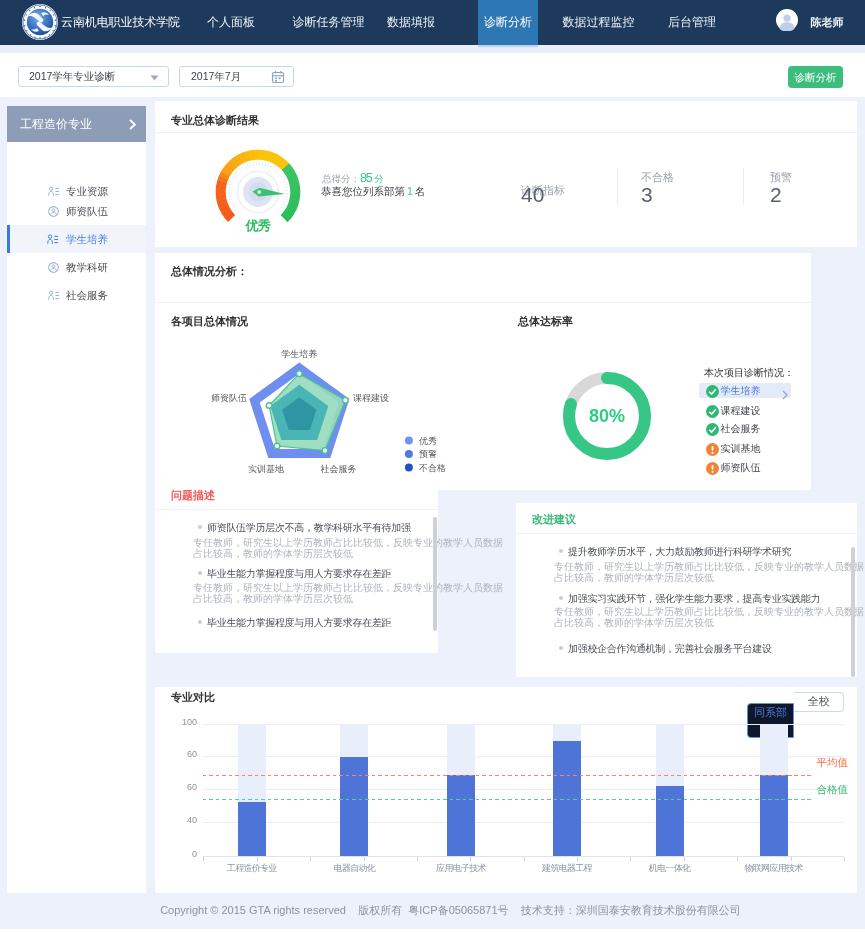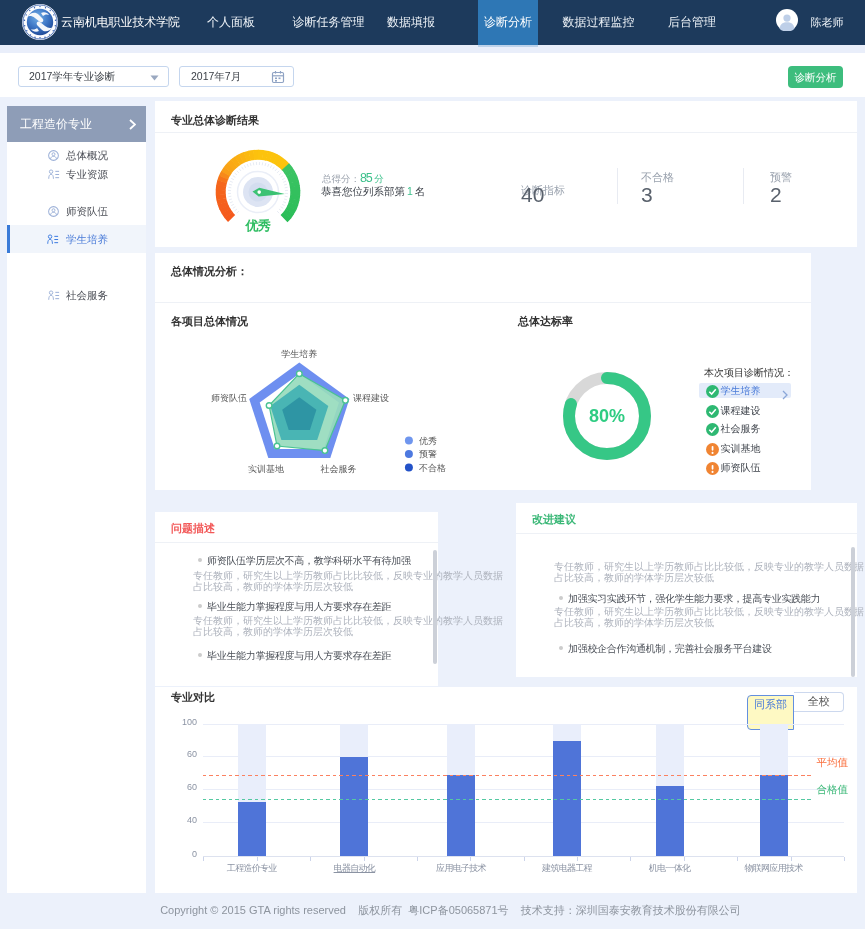--- a/index.html
+++ b/index.html
@@ -88,21 +88,21 @@
 <div class="nav" style="left:204px;width:54px;">个人面板</div>
 <div class="nav" style="left:288px;width:81px;">诊断任务管理</div>
 <div class="nav" style="left:384px;width:54px;">数据填报</div>
 <div class="nav" style="left:558px;width:81px;">数据过程监控</div>
 <div class="nav" style="left:665px;width:54px;">后台管理</div>
 <div class="abs" style="left:776px;top:9px;"><svg width="22" height="22" viewBox="0 0 28 28">
       <circle cx="14" cy="14" r="14" fill="#fff"></circle>
       <circle cx="14" cy="11.5" r="4.6" fill="#becfe8"></circle>
       <path d="M4.5 25 C5.5 19 9 17 14 17 C19 17 22.5 19 23.5 25 A14 14 0 0 1 4.5 25 Z" fill="#becfe8"></path>
     </svg></div>
-<div class="nav" style="left:808px;width:38px;font-size:11px;">陈老师</div>
+<div class="nav" style="left:808px;width:38px;font-size:11px;font-weight:bold;">陈老师</div>
 <div id="strip"></div>
 <div class="abs" style="left:478px;top:45px;width:60px;height:2px;background:#bdd2ea;"></div>
 
 <div id="filterband"></div>
 <div class="dd" style="left:18px;width:151px;padding-left:10px;">2017学年专业诊断<svg style="position:absolute;right:9px;top:8px;" width="9" height="6" viewBox="0 0 9 6">
       <polygon points="0.5,0.5 8.5,0.5 4.5,5.5" fill="#9aa8c0"></polygon>
     </svg></div>
 <div class="dd" style="left:179px;width:115px;padding-left:11px;">2017年7月<svg style="position:absolute;right:8px;top:3px;" width="14" height="14" viewBox="0 0 14 14">
       <rect x="1.5" y="2.5" width="11" height="10" rx="1.2" fill="none" stroke="#8fa3c4" stroke-width="1.2"></rect>
       <line x1="1.5" y1="5.8" x2="12.5" y2="5.8" stroke="#8fa3c4" stroke-width="1.2"></line>
@@ -111,29 +111,21 @@
       <rect x="4" y="7.5" width="2" height="1.6" fill="#8fa3c4"></rect>
       <rect x="7.5" y="7.5" width="2" height="1.6" fill="#8fa3c4"></rect>
       <rect x="4" y="10" width="2" height="1.6" fill="#8fa3c4"></rect>
     </svg></div>
 <div id="btn-green">诊断分析</div>
 
 <div id="sidebar">
 <div id="sb-head"><span style="margin-left:13px;">工程造价专业</span><svg style="position:absolute;right:10px;top:13px;" width="7" height="11" viewBox="0 0 7 11">
         <path d="M1 1 L6 5.5 L1 10" fill="none" stroke="#fff" stroke-width="1.8"></path>
       </svg></div>
-<div class="mi" style="top:35px;">
-      <svg width="11" height="11" viewBox="0 0 14 14">
-        <circle cx="7" cy="7" r="6.2" fill="none" stroke="#9db1d8" stroke-width="1.3"></circle>
-        <circle cx="7" cy="5.4" r="1.9" fill="none" stroke="#9db1d8" stroke-width="1.2"></circle>
-        <path d="M3.2 11.3 C3.7 8.9 5.2 8.1 7 8.1 C8.8 8.1 10.3 8.9 10.8 11.3" fill="none" stroke="#9db1d8" stroke-width="1.2"></path>
-      </svg>
-      <span class="txt">总体概况</span>
-    </div>
-<div class="mi" style="top:54px;">
+<div class="mi" style="top:71px;">
       <svg width="12" height="11" viewBox="0 0 15 14">
         <circle cx="3.8" cy="3.4" r="2.2" fill="none" stroke="#9db1d8" stroke-width="1.2"></circle>
         <path d="M0.8 12.5 C0.8 8.5 2 6.8 3.8 6.8 C5.6 6.8 6.8 8.5 6.8 12.5" fill="none" stroke="#9db1d8" stroke-width="1.2"></path>
         <line x1="9.2" y1="3" x2="14" y2="3" stroke="#9db1d8" stroke-width="1.3"></line>
         <line x1="9.2" y1="7" x2="14" y2="7" stroke="#9db1d8" stroke-width="1.3"></line>
         <line x1="9.2" y1="11" x2="14" y2="11" stroke="#9db1d8" stroke-width="1.3"></line>
       </svg>
       <span class="txt">专业资源</span>
     </div>
 <div class="mi" style="top:91px;">
@@ -146,20 +138,28 @@
     </div>
 <div class="mi active" style="top:119px;">
       <svg width="12" height="11" viewBox="0 0 15 14">
         <circle cx="3.8" cy="3.4" r="2.2" fill="none" stroke="#3f7ce0" stroke-width="1.2"></circle>
         <path d="M0.8 12.5 C0.8 8.5 2 6.8 3.8 6.8 C5.6 6.8 6.8 8.5 6.8 12.5" fill="none" stroke="#3f7ce0" stroke-width="1.2"></path>
         <line x1="9.2" y1="3" x2="14" y2="3" stroke="#3f7ce0" stroke-width="1.3"></line>
         <line x1="9.2" y1="7" x2="14" y2="7" stroke="#3f7ce0" stroke-width="1.3"></line>
         <line x1="9.2" y1="11" x2="14" y2="11" stroke="#3f7ce0" stroke-width="1.3"></line>
       </svg>
       <span class="txt">学生培养</span>
+    </div>
+<div class="mi" style="top:147px;">
+      <svg width="11" height="11" viewBox="0 0 14 14">
+        <circle cx="7" cy="7" r="6.2" fill="none" stroke="#9db1d8" stroke-width="1.3"></circle>
+        <circle cx="7" cy="5.4" r="1.9" fill="none" stroke="#9db1d8" stroke-width="1.2"></circle>
+        <path d="M3.2 11.3 C3.7 8.9 5.2 8.1 7 8.1 C8.8 8.1 10.3 8.9 10.8 11.3" fill="none" stroke="#9db1d8" stroke-width="1.2"></path>
+      </svg>
+      <span class="txt">教学科研</span>
     </div>
 <div class="mi" style="top:175px;">
       <svg width="12" height="11" viewBox="0 0 15 14">
         <circle cx="3.8" cy="3.4" r="2.2" fill="none" stroke="#9db1d8" stroke-width="1.2"></circle>
         <path d="M0.8 12.5 C0.8 8.5 2 6.8 3.8 6.8 C5.6 6.8 6.8 8.5 6.8 12.5" fill="none" stroke="#9db1d8" stroke-width="1.2"></path>
         <line x1="9.2" y1="3" x2="14" y2="3" stroke="#9db1d8" stroke-width="1.3"></line>
         <line x1="9.2" y1="7" x2="14" y2="7" stroke="#9db1d8" stroke-width="1.3"></line>
         <line x1="9.2" y1="11" x2="14" y2="11" stroke="#9db1d8" stroke-width="1.3"></line>
       </svg>
       <span class="txt">社会服务</span>
@@ -346,44 +346,45 @@
       </svg></div>
     <div class="abs" style="left:565.5px;top:187.89999999999998px;font-size:10px;color:#3e434b;line-height:15px;">实训基地</div>
     <div class="abs" style="left:550.7px;top:207.8px;"><svg width="13" height="13" viewBox="0 0 12.6 12.6">
         <circle cx="6.3" cy="6.3" r="6.3" fill="#f08432"></circle>
         <rect x="5.5" y="2.8" width="1.7" height="4.6" rx="0.8" fill="#fff"></rect>
         <circle cx="6.35" cy="9.6" r="1" fill="#fff"></circle>
       </svg></div>
     <div class="abs" style="left:565.5px;top:206.60000000000002px;font-size:10px;color:#3e434b;line-height:15px;">师资队伍</div>
 </div>
 
-<div class="panel" id="p3" style="left:155px;top:512px;width:283px;height:174px;">
+<div class="panel" id="p3" style="left:155px;top:479px;width:283px;height:174px;">
 <div class="ptitle" style="top:9px;color:#f25858;">问题描述</div>
 <div class="psep" style="top:30px;"></div>
 <div class="bullet" style="left:28px;top:41.5px;">师资队伍学历层次不高，教学科研水平有待加强</div>
 <div class="sub" style="left:38px;top:57.5px;">专任教师，研究生以上学历教师占比比较低，反映专业的教学人员数据<br>占比较高，教师的学体学历层次较低</div>
 <div class="bullet" style="left:28px;top:88px;">毕业生能力掌握程度与用人方要求存在差距</div>
 <div class="sub" style="left:38px;top:102.5px;">专任教师，研究生以上学历教师占比比较低，反映专业的教学人员数据<br>占比较高，教师的学体学历层次较低</div>
 <div class="bullet" style="left:28px;top:136.5px;">毕业生能力掌握程度与用人方要求存在差距</div>
 <div class="sbar" style="right:1px;top:38px;height:114px;"></div>
 </div>
 
 <div class="panel" id="p4" style="left:516px;top:503px;width:341px;height:174px;">
 <div class="ptitle" style="top:9px;color:#3cb878;">改进建议</div>
 <div class="psep" style="top:30px;"></div>
+<div class="bullet" style="left:28px;top:41.5px;">提升教师学历水平，大力鼓励教师进行科研学术研究</div>
 <div class="sub" style="left:38px;top:57.5px;">专任教师，研究生以上学历教师占比比较低，反映专业的教学人员数据<br>占比较高，教师的学体学历层次较低</div>
 <div class="bullet" style="left:28px;top:89px;">加强实习实践环节，强化学生能力要求，提高专业实践能力</div>
 <div class="sub" style="left:38px;top:103px;">专任教师，研究生以上学历教师占比比较低，反映专业的教学人员数据<br>占比较高，教师的学体学历层次较低</div>
 <div class="bullet" style="left:28px;top:139px;">加强校企合作沟通机制，完善社会服务平台建设</div>
 <div class="sbar" style="right:2px;top:44px;height:130px;"></div>
 </div>
 
 <div class="panel" id="p5" style="left:155px;top:687px;width:702px;height:206px;">
 <div class="ptitle" style="top:3px;">专业对比</div>
-<div class="abs" style="left:591.6px;top:8px;width:47.8px;height:35px;background:#fef9c3;border:1px solid #638fe0;border-radius:4px 0 0 4px;color:#4a7bd8;font-size:11px;text-align:center;line-height:17.5px;">同系部</div>
+<div class="abs" style="left:591.6px;top:16px;width:47.8px;height:35px;background:#0f172a;border:1px solid #638fe0;border-radius:4px 0 0 4px;color:#4a7bd8;font-size:11px;text-align:center;line-height:17.5px;">同系部</div>
 <div class="abs" style="left:639.4px;top:5px;width:49.6px;height:19.5px;background:#fff;border:1px solid #ccd8ee;border-left:none;border-radius:0 4px 4px 0;color:#555;font-size:11px;text-align:center;line-height:17.5px;">全校</div>
 <div id="chart" style="position:absolute;left:0;top:0;width:702px;height:206px;">
       <div class="gline" style="left:48.4px;top:36.7px;width:640.6px;"></div>
       <div class="ylab" style="left:12px;top:29.700000000000003px;">100</div>
       <div class="gline" style="left:48.4px;top:69.4px;width:640.6px;"></div>
       <div class="ylab" style="left:12px;top:62.400000000000006px;">60</div>
       <div class="gline" style="left:48.4px;top:102.1px;width:640.6px;"></div>
       <div class="ylab" style="left:12px;top:95.1px;">60</div>
       <div class="gline" style="left:48.4px;top:134.8px;width:640.6px;"></div>
       <div class="ylab" style="left:12px;top:127.80000000000001px;">40</div>
@@ -400,21 +401,21 @@
       <div class="abs" style="left:475.4px;top:170px;width:1px;height:4px;background:#ccd4ea;"></div>
       <div class="abs" style="left:528.8px;top:170px;width:1px;height:4px;background:#ccd4ea;"></div>
       <div class="abs" style="left:582.2px;top:170px;width:1px;height:4px;background:#ccd4ea;"></div>
       <div class="abs" style="left:635.6px;top:170px;width:1px;height:4px;background:#ccd4ea;"></div>
       <div class="abs" style="left:689.0px;top:170px;width:1px;height:4px;background:#ccd4ea;"></div>
       <div class="band" style="left:82.8px;top:36.7px;height:132.6px;"></div>
       <div class="bar" style="left:82.8px;top:115.4px;height:53.9px;"></div>
       <div class="xlab" style="left:96.75px;top:175px;">工程造价专业</div>
       <div class="band" style="left:185.4px;top:36.7px;height:132.6px;"></div>
       <div class="bar" style="left:185.4px;top:70.0px;height:99.3px;"></div>
-      <div class="xlab" style="left:199.35000000000002px;top:175px;text-decoration:underline;">电器自动化</div>
+      <div class="xlab" style="left:199.35000000000002px;top:175px;">电器自动化</div>
       <div class="band" style="left:292.0px;top:36.7px;height:132.6px;"></div>
       <div class="bar" style="left:292.0px;top:87.7px;height:81.6px;"></div>
       <div class="xlab" style="left:306px;top:175px;">应用电子技术</div>
       <div class="band" style="left:398.0px;top:36.7px;height:132.6px;"></div>
       <div class="bar" style="left:398.0px;top:53.8px;height:115.5px;"></div>
       <div class="xlab" style="left:412px;top:175px;">建筑电器工程</div>
       <div class="band" style="left:500.5px;top:36.7px;height:132.6px;"></div>
       <div class="bar" style="left:500.5px;top:99.0px;height:70.3px;"></div>
       <div class="xlab" style="left:514.5px;top:175px;">机电一体化</div>
       <div class="band" style="left:604.5px;top:36.7px;height:132.6px;"></div>

